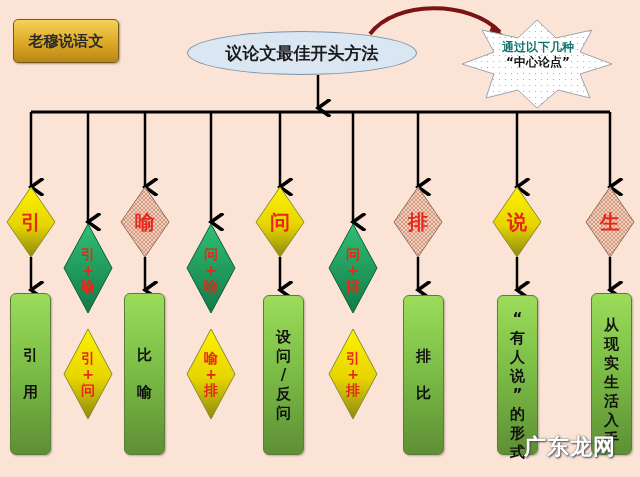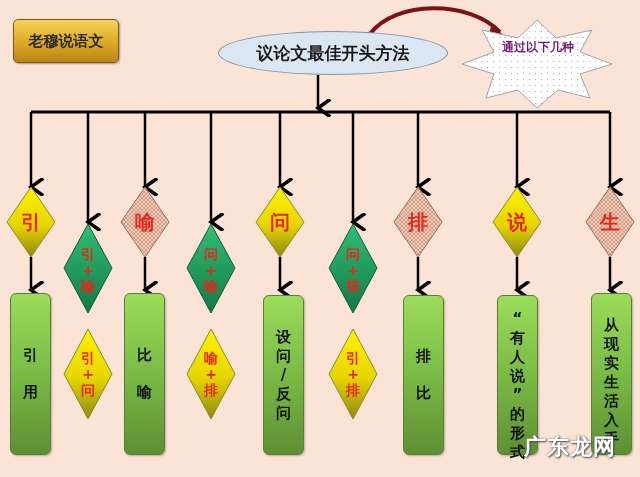--- a/index.html
+++ b/index.html
@@ -8,30 +8,30 @@
   .abs { position:absolute; }
   #lines { position:absolute; left:0; top:0; }
   .brand {
     left:13px; top:19px; width:106px; height:44px; border-radius:5px;
     background:linear-gradient(#f6d25a, #d9a51f 60%, #b9861a);
     border:1px solid #7a5a1a; box-shadow:1px 1px 2px rgba(0,0,0,0.35);
     display:flex; align-items:center; justify-content:center;
     font-weight:bold; font-size:15px; color:#2a2a2a; box-sizing:border-box;
   }
   .title-ellipse {
-    left:218px; top:31px; width:230px; height:44px; border-radius:50%;
+    left:187px; top:31px; width:230px; height:44px; border-radius:50%;
     background:#dbe6f3; border:1px solid #7f93aa; box-sizing:border-box;
     display:flex; align-items:center; justify-content:center;
     font-weight:bold; font-size:17px; color:#1a1a1a;
   }
   .star-text {
     left:480px; top:40px; width:116px; text-align:center;
     font-weight:bold; font-size:12px; line-height:15px;
   }
-  .star-text .red { color:#701a75; display:block; }
+  .star-text .red { color:#0f766e; display:block; }
   .star-text .blk { color:#111; display:block; }
   .dlabel {
     position:absolute; display:flex; flex-direction:column; align-items:center; justify-content:center;
     font-weight:bold; color:#e8261a; text-align:center;
   }
   .dlabel.big { font-size:20px; }
   .dlabel.stack { font-size:14px; line-height:16px; }
   .bar {
     position:absolute; width:41px; border-radius:6px; box-sizing:border-box;
     background:linear-gradient(#9bdc5a, #79bb45 50%, #5e8f34);
@@ -113,20 +113,21 @@
   <polygon points="211,329 235,374 211,419 187,374" fill="url(#gYellow)" stroke="#8a8a30" stroke-width="1"></polygon>
   <polygon points="353,329 377,374 353,419 329,374" fill="url(#gYellow)" stroke="#8a8a30" stroke-width="1"></polygon>
 </svg>
 
 <div class="abs brand">老穆说语文</div>
 
 <div class="abs title-ellipse">议论文最佳开头方法</div>
 
 <div class="abs star-text">
   <span class="red">通过以下几种</span>
+  <span class="blk">“中心论点”</span>
 </div>
 
 <div class="dlabel big" style="left:7px;top:187px;width:48px;height:70px;">引</div>
 <div class="dlabel big" style="left:121px;top:187px;width:48px;height:70px;">喻</div>
 <div class="dlabel big" style="left:256px;top:187px;width:48px;height:70px;">问</div>
 <div class="dlabel big" style="left:394px;top:187px;width:48px;height:70px;">排</div>
 <div class="dlabel big" style="left:493px;top:187px;width:48px;height:70px;">说</div>
 <div class="dlabel big" style="left:586px;top:187px;width:48px;height:70px;">生</div>
 
 <div class="dlabel stack" style="left:64px;top:240px;width:48px;height:60px;">

